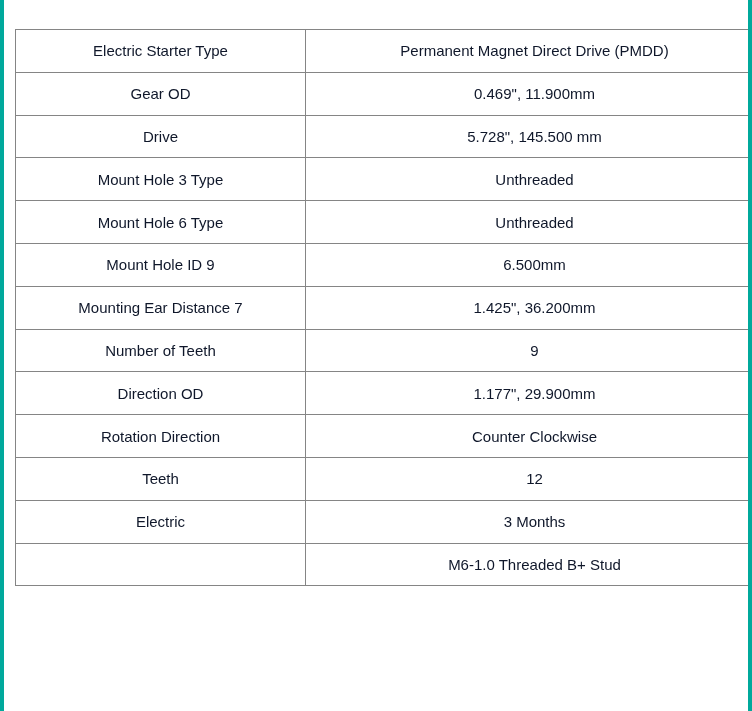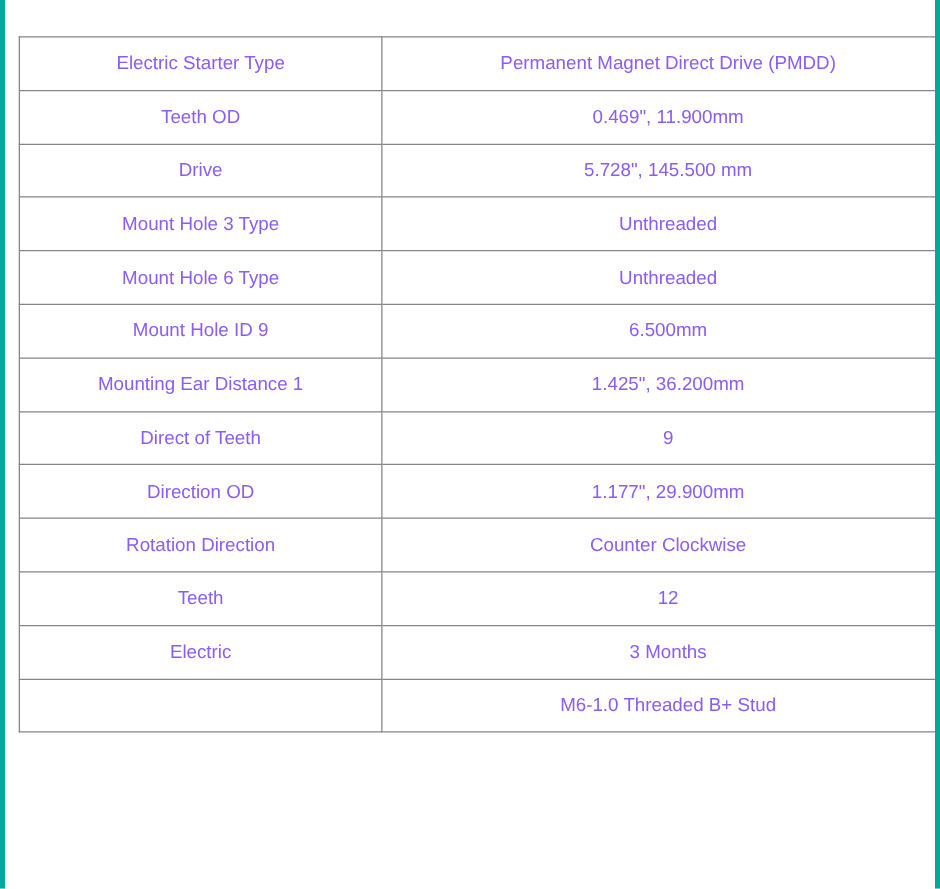--- a/index.html
+++ b/index.html
@@ -23,64 +23,64 @@
     margin: 29px 0 0 11px; 
     width: 722px;
     table-layout: fixed;
   }
   table.spec-table td {
     border: 1px solid #858585;
     height: 41.8px;
     text-align: center;
     vertical-align: middle;
     font-size: 15px;
-    color: #8b5cf6;
+    color: #0f172a;
     padding: 0 6px;
     overflow: hidden;
     white-space: nowrap;
   }
   td.label-cell { width: 277px; }
   td.value-cell { width: 445px; }
 </style>
 </head>
 <body>
 
 <div class="page">
   <table class="spec-table">
     <tbody>
         <tr>
           <td class="label-cell">Electric Starter Type</td>
           <td class="value-cell">Permanent Magnet Direct Drive (PMDD)</td>
         </tr>
         <tr>
-          <td class="label-cell">Teeth OD</td>
+          <td class="label-cell">Gear OD</td>
           <td class="value-cell">0.469", 11.900mm</td>
         </tr>
         <tr>
           <td class="label-cell">Drive</td>
           <td class="value-cell">5.728", 145.500 mm</td>
         </tr>
         <tr>
           <td class="label-cell">Mount Hole 3 Type</td>
           <td class="value-cell">Unthreaded</td>
         </tr>
         <tr>
           <td class="label-cell">Mount Hole 6 Type</td>
           <td class="value-cell">Unthreaded</td>
         </tr>
         <tr>
           <td class="label-cell">Mount Hole ID 9</td>
           <td class="value-cell">6.500mm</td>
         </tr>
         <tr>
-          <td class="label-cell">Mounting Ear Distance 1</td>
+          <td class="label-cell">Mounting Ear Distance 7</td>
           <td class="value-cell">1.425", 36.200mm</td>
         </tr>
         <tr>
-          <td class="label-cell">Direct of Teeth</td>
+          <td class="label-cell">Number of Teeth</td>
           <td class="value-cell">9</td>
         </tr>
         <tr>
           <td class="label-cell">Direction OD</td>
           <td class="value-cell">1.177", 29.900mm</td>
         </tr>
         <tr>
           <td class="label-cell">Rotation Direction</td>
           <td class="value-cell">Counter Clockwise</td>
         </tr>

